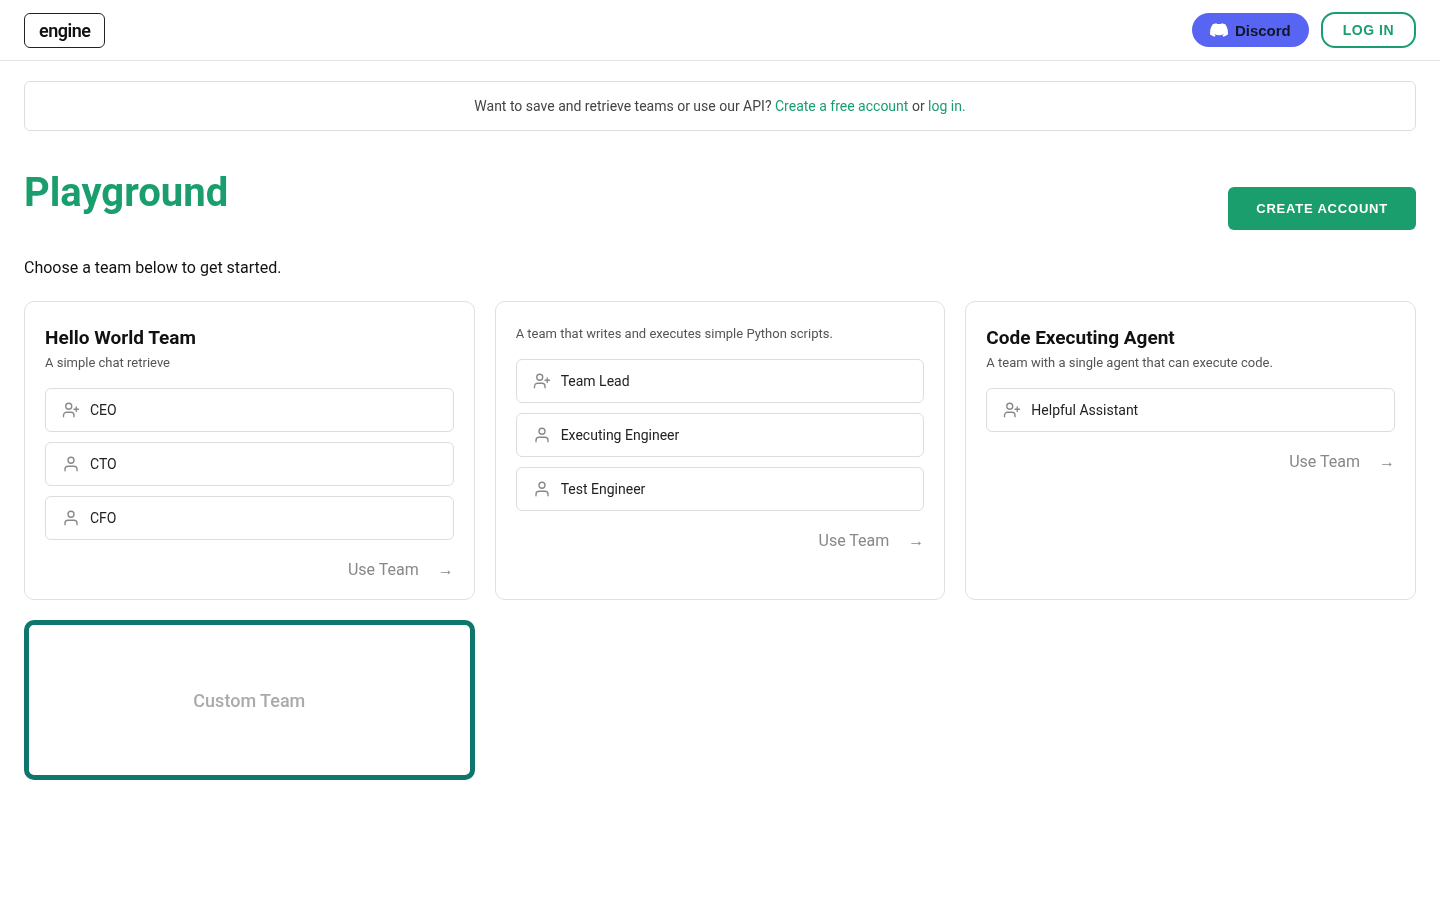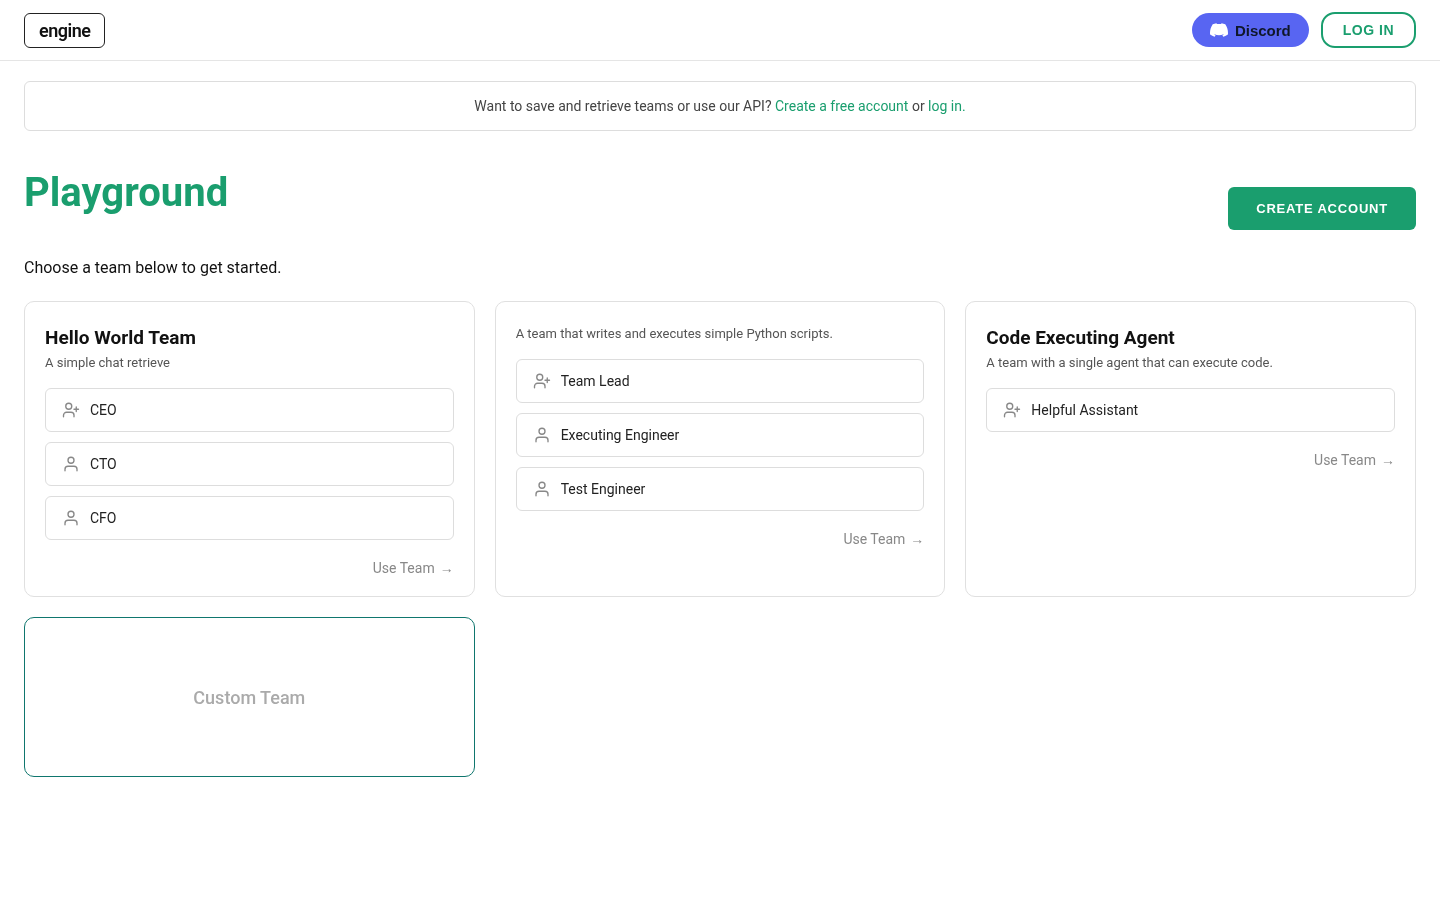--- a/index.html
+++ b/index.html
@@ -154,30 +154,30 @@
     .agent-icon {
       color: #888;
       font-size: 16px;
       display: inline-flex;
       align-items: center;
     }
     .use-team-link {
       display: flex;
       align-items: center;
       justify-content: flex-end;
-      gap: 5px;
-      font-size: 14px;
+      gap: 19px;
+      font-size: 16px;
       color: #888;
       cursor: pointer;
       text-decoration: none;
     }
 
     
     .custom-card {
-      border: 1px solid #0f766e;
+      border: 5px solid #0f766e;
       border-radius: 10px;
       padding: 24px 20px;
       background: #fff;
       display: flex;
       align-items: center;
       justify-content: center;
       min-height: 160px;
     }
     .custom-card-title {
       font-size: 18px;

